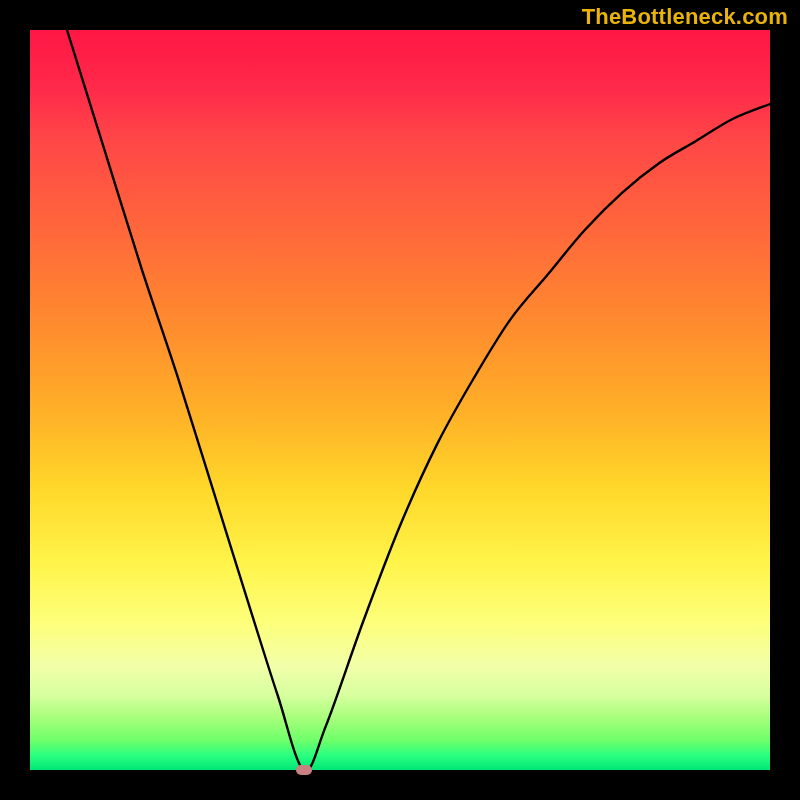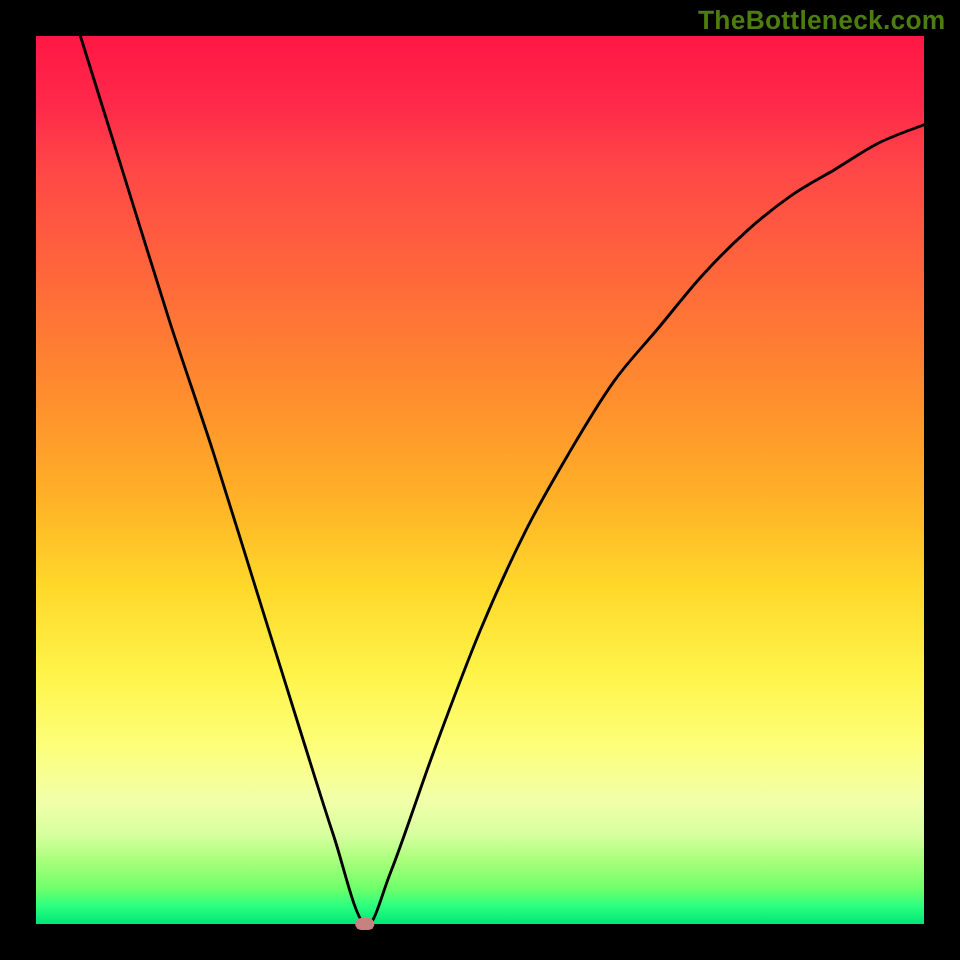--- a/index.html
+++ b/index.html
@@ -49,21 +49,21 @@
     border-radius: 5px;
     transform: translate(-50%, -50%);
   }
   .watermark {
     position: absolute;
     top: 4px;
     right: 12px;
     font-family: Arial, Helvetica, sans-serif;
     font-size: 22px;
     font-weight: 600;
-    color: #4d7c0f;
+    color: #eab308;
     letter-spacing: 0.2px;
     user-select: none;
   }
 </style>
 </head>
 <body>
 
 <div class="frame">
   <div class="watermark">TheBottleneck.com</div>
   <div class="plot-area">

